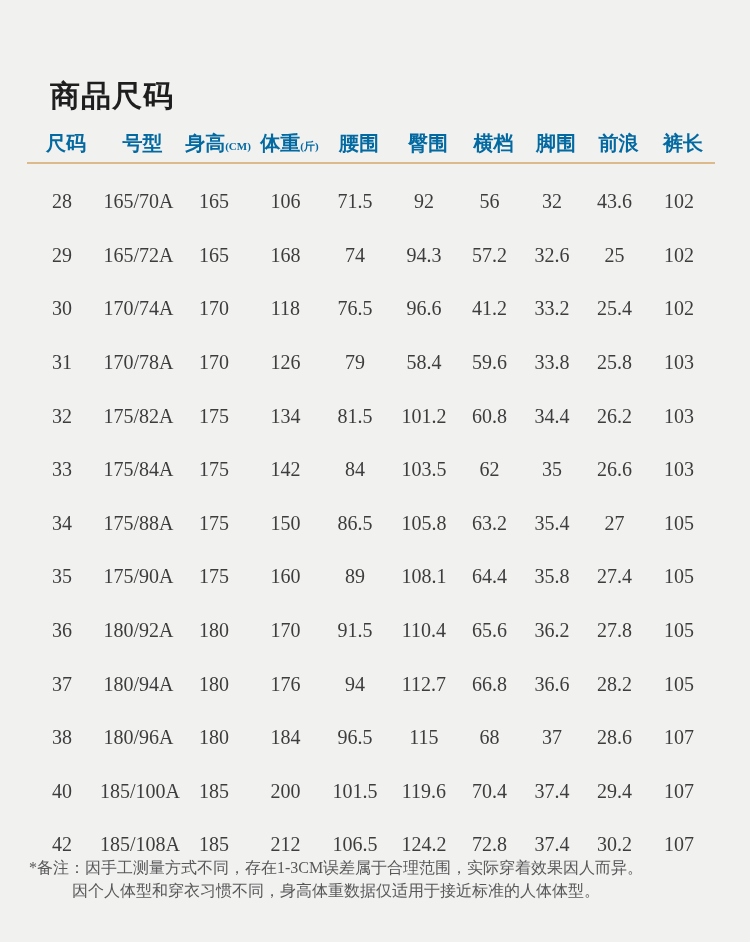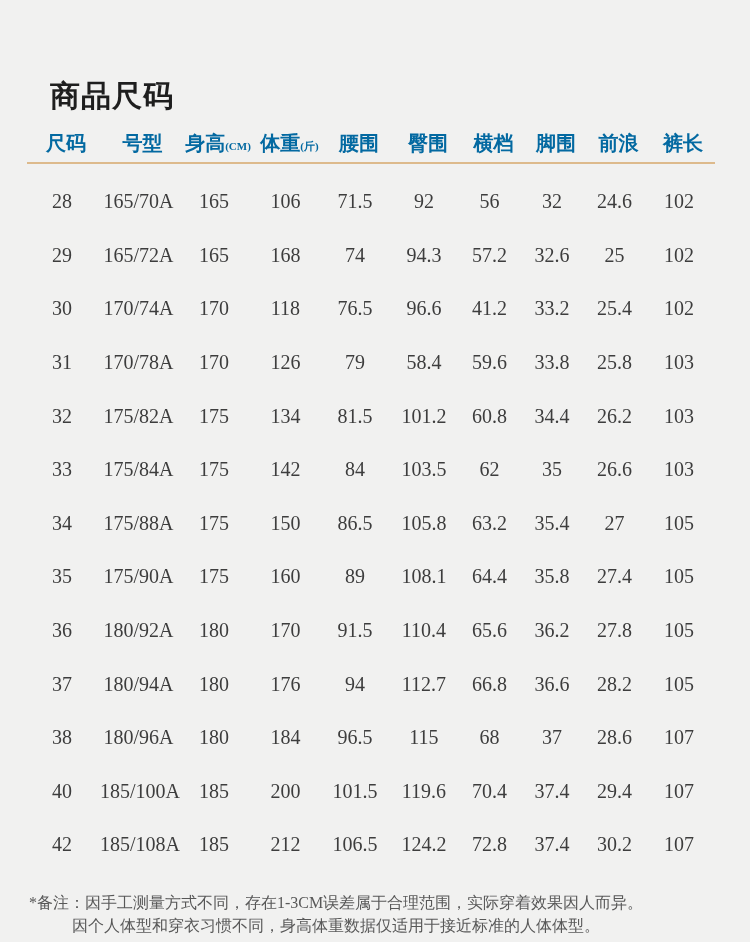--- a/index.html
+++ b/index.html
@@ -67,21 +67,21 @@
   }
   .tcell {
     text-align: center;
     font-size: 20px;
     color: #3d3d3d;
     white-space: nowrap;
   }
   .footnote {
     position: absolute;
     left: 0;
-    top: 891px;
+    top: 856px;
     width: 672px;
     text-align: center;
     font-size: 16px;
     line-height: 23px;
     color: #585858;
   }
 </style>
 </head>
 <body>
 
@@ -105,21 +105,21 @@
 <div class="tbody" id="tbody">
     <div class="trow">
       <div class="tcell">28</div>
       <div class="tcell">165/70A</div>
       <div class="tcell">165</div>
       <div class="tcell">106</div>
       <div class="tcell">71.5</div>
       <div class="tcell">92</div>
       <div class="tcell">56</div>
       <div class="tcell">32</div>
-      <div class="tcell">24.6</div>
+      <div class="tcell">43.6</div>
       <div class="tcell">102</div>
     </div>
     <div class="trow">
       <div class="tcell">29</div>
       <div class="tcell">165/72A</div>
       <div class="tcell">165</div>
       <div class="tcell">168</div>
       <div class="tcell">74</div>
       <div class="tcell">94.3</div>
       <div class="tcell">57.2</div>

